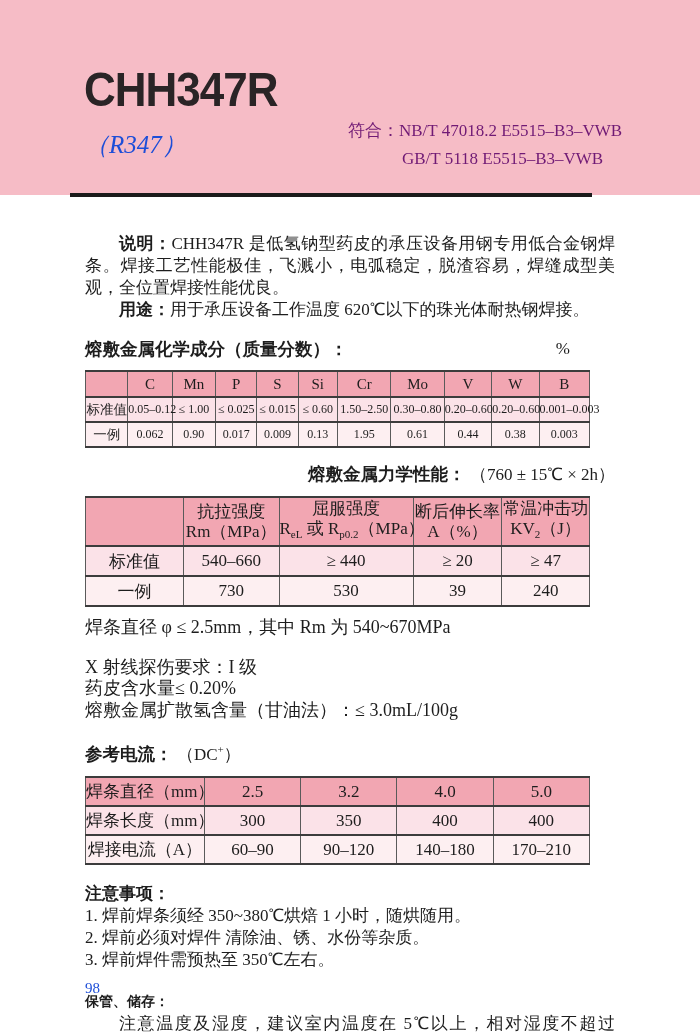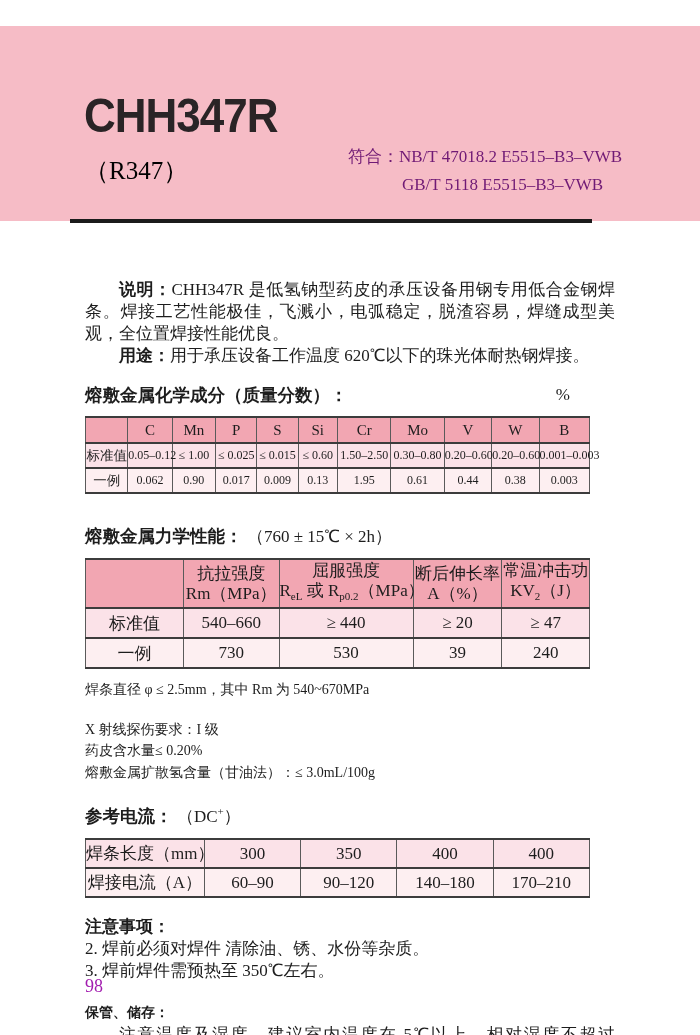--- a/index.html
+++ b/index.html
@@ -2,35 +2,35 @@
 <html lang="zh"><head>
 <meta charset="utf-8">
 <style>
   html,body { margin:0; padding:0; background:#e8e8e8; }
   .page {
     position:relative; width:700px; height:1035px; margin:0 auto;
     background:#ffffff; overflow:hidden;
     font-family:"Liberation Serif", serif; color:#1d1d1d;
   }
   
-  .header { position:relative; width:700px; height:195px; background:#f6bcc6;margin-top:26px; }
+  .header { position:relative; width:700px; height:195px; background:#f6bcc6; }
   .model {
     position:absolute; left:84px; top:66px;
     font-family:"Liberation Sans", sans-serif; font-weight:900;
     font-size:44px; letter-spacing:-1px; color:#2a2426; line-height:1;
     transform:scaleY(1.08); transform-origin:left top;
   }
-  .alias { position:absolute; left:84px; top:128px; font-size:25px; color:#000000; }
+  .alias { position:absolute; left:84px; top:128px; font-size:25px; color:#1d4ed8;font-style:italic; }
   .standards { position:absolute; left:348px; top:117px; font-size:17px; line-height:28px; color:#701a75; white-space:nowrap; }
   .std-line2 { padding-left:54px; }
   .header-rule { position:absolute; left:70px; bottom:-2px; width:522px; height:4px; background:#1b1b1b; }
   
   .content { padding:0 85px; }
   .para { margin:0; font-size:17px; line-height:22px; text-align:justify; text-indent:2em; }
-  .desc-para { margin-top:58px; }
+  .desc-para { margin-top:38px; }
   .b { font-weight:bold; font-family:"Liberation Sans", sans-serif; }
   .sec-head { margin-top:6px; font-size:17.5px; line-height:24px; }
   .sec-head .cond { font-family:"Liberation Serif", serif; font-weight:normal; font-size:17px; }
   .unit-right { float:right; margin-right:45px; font-size:17px; font-weight:normal; font-family:"Liberation Serif", serif; }
   
   table { border-collapse:collapse; width:505px; table-layout:fixed; margin-top:9px; }
   td, th {
     border-left:1px solid #5a5a5a; border-right:1px solid #5a5a5a;
     border-top:2px solid #3c3c3c; border-bottom:2px solid #3c3c3c;
     text-align:center; vertical-align:middle; padding:1px 0;
@@ -41,24 +41,24 @@
   .row-ex   td { background:#fdeff1;margin-left:28px; }
   .chem-table th { font-size:15px; height:22px; }
   .chem-table td { font-size:12px; height:21px; }
   .chem-table td.rlabel { font-size:13.5px; }
   .mech-table th { font-size:17px; line-height:20px; height:44px; }
   .mech-table td { font-size:17px; height:26px; }
   .cur-table  td { font-size:17px; height:25px; }
   sub { font-size:11px; }
   sup { font-size:11px; }
   
-  .note-line { margin:0; font-size:14px; line-height:21.5px; }
-  .mt10 { margin-top:10px; } .mt14 { margin-top:30px; } .mt16 { margin-top:16px; } .mt18 { margin-top:18px; }
+  .note-line { margin:0; font-size:18px; line-height:21.5px; }
+  .mt10 { margin-top:10px; } .mt14 { margin-top:14px;text-align:right; } .mt16 { margin-top:16px; } .mt18 { margin-top:18px; }
   .list p { margin:0; font-size:17px; line-height:22px; }
-  .page-number { position:absolute; left:85px; bottom:38px; font-size:18px; color:#a21caf; }
+  .page-number { position:absolute; left:85px; bottom:38px; font-size:15px; color:#1d4ed8; }
 </style>
 </head>
 <body>
 
 <div class="page">
 
   <div class="header">
     <div class="model">CHH347R</div>
     <div class="alias">（R347）</div>
     <div class="standards">
@@ -196,39 +196,47 @@
     </div>
     <table class="cur-table">
       <colgroup>
         <col style="width:23.6%">
           <col style="width:19.1%">
           <col style="width:19.1%">
           <col style="width:19.1%">
           <col style="width:19.1%">
       </colgroup>
       <tbody>
+          <tr class="row-head">
+        <td>焊条直径（mm）</td>
+        <td>2.5</td>
+        <td>3.2</td>
+        <td>4.0</td>
+        <td>5.0</td>
+      </tr>
       <tr class="row-std">
         <td>焊条长度（mm）</td>
         <td>300</td>
         <td>350</td>
         <td>400</td>
         <td>400</td>
       </tr>
       <tr class="row-ex">
         <td>焊接电流（A）</td>
         <td>60–90</td>
         <td>90–120</td>
         <td>140–180</td>
         <td>170–210</td>
       </tr>
     </tbody>
       </table>
 
     <div class="list mt18">
       <p class="b">注意事项：</p>
+      <p>1. 焊前焊条须经 350~380℃烘焙 1 小时，随烘随用。</p>
       <p>2. 焊前必须对焊件 清除油、锈、水份等杂质。</p>
       <p>3. 焊前焊件需预热至 350℃左右。</p>
     </div>
 
     <div class="mt18">
       <p class="b" style="margin:0; font-size:14px; line-height:24px;">保管、储存：</p>
       <p class="para">注意温度及湿度，建议室内温度在 5℃以上，相对湿度不超过 60%，并离地面和墙壁一定距离（≥ 300mm）。室内应保持干燥、清洁，分类存放，并有明确的标志和不得存放有害介质。</p>
     </div>
 
   </div>

